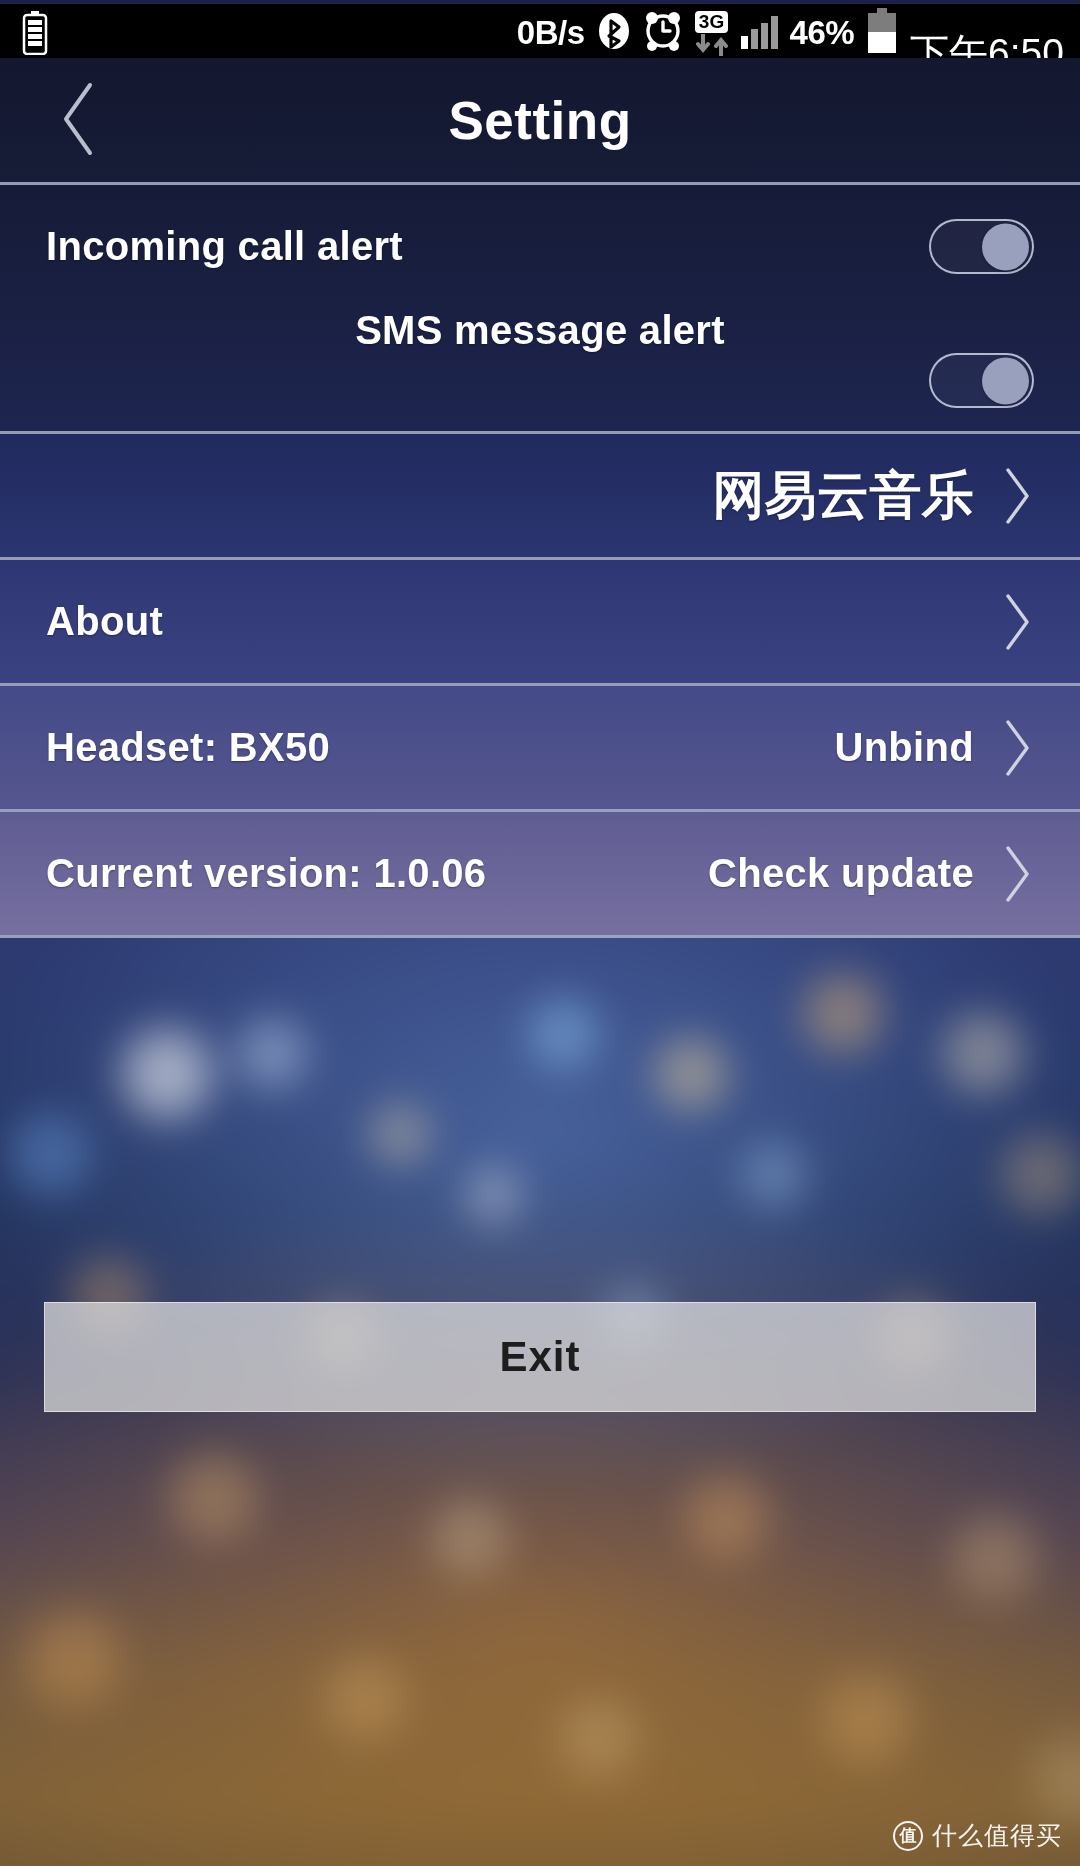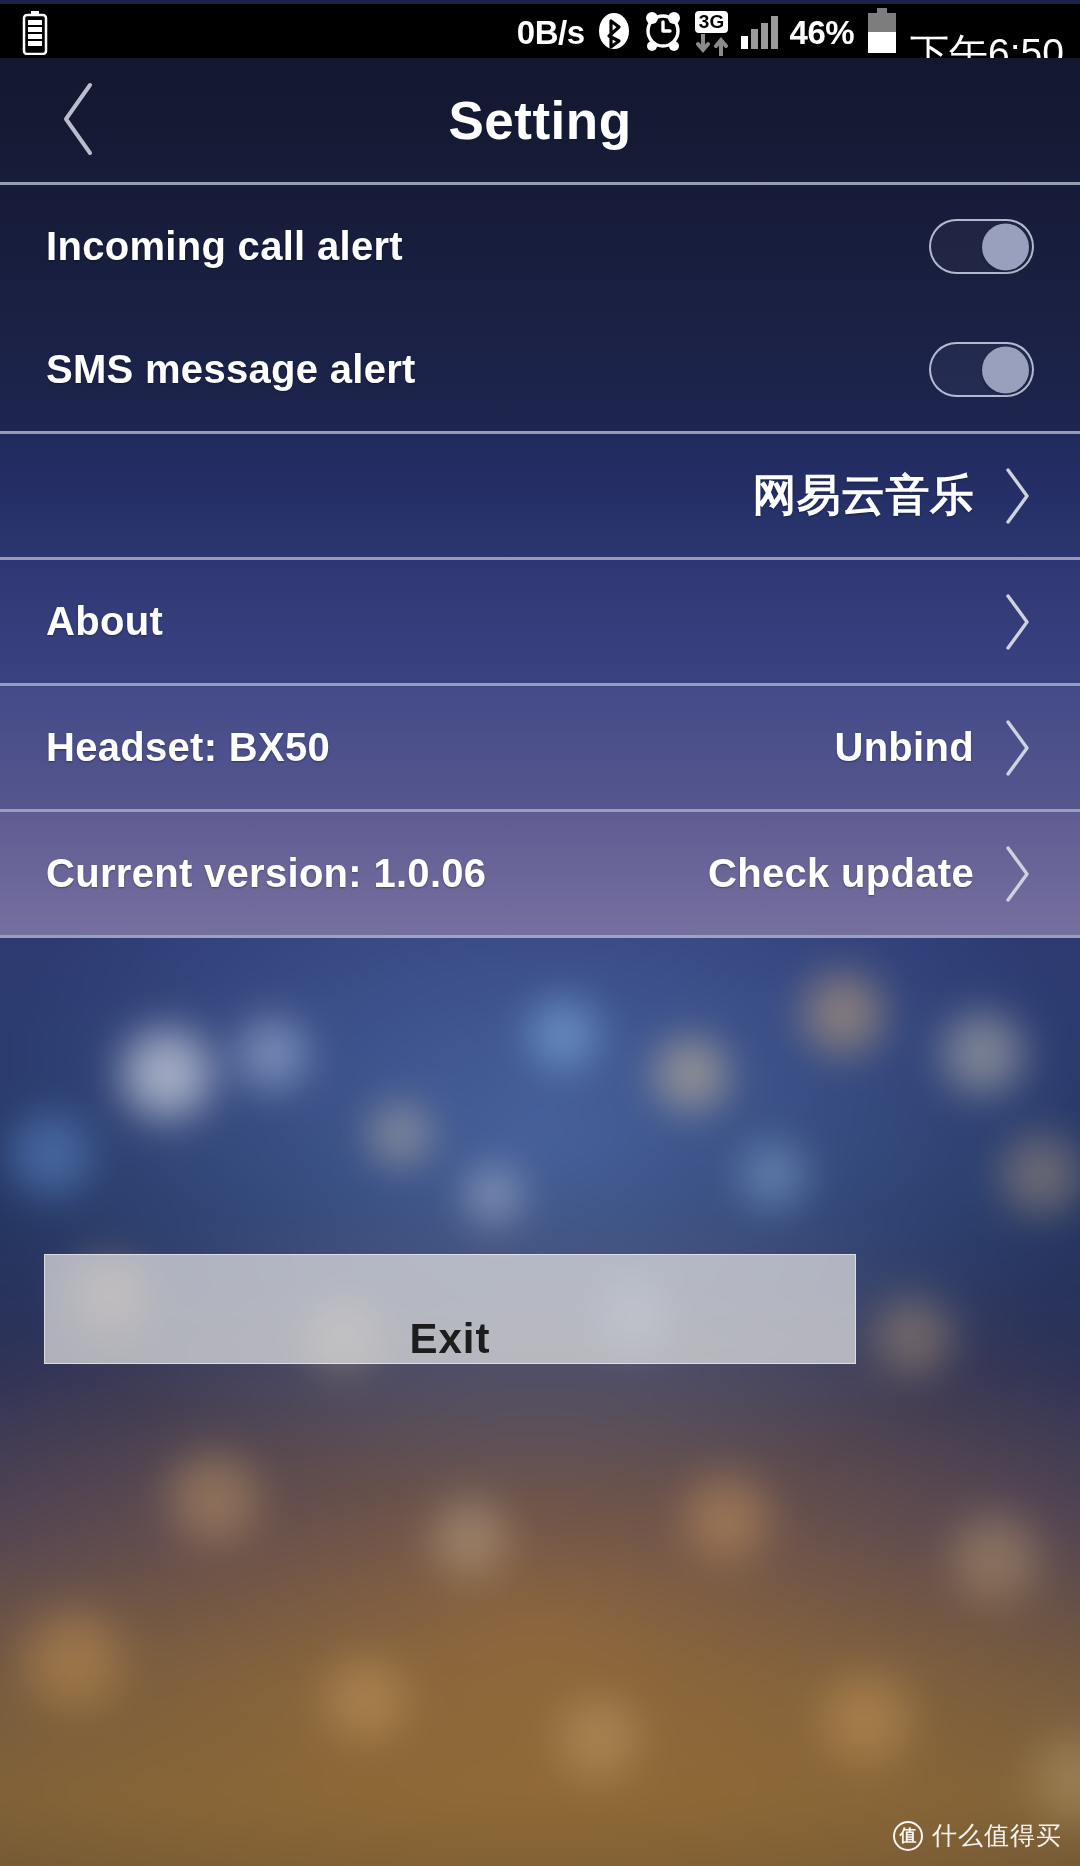--- a/index.html
+++ b/index.html
@@ -119,27 +119,27 @@
   }
   .row .label {
     font-size:40px; font-weight:700; letter-spacing:0.3px;
     text-shadow:0 1px 2px rgba(0,0,0,0.35);
   }
   .row .value {
     margin-left:auto;
     font-size:40px; font-weight:700; letter-spacing:0.3px;
     text-shadow:0 1px 2px rgba(0,0,0,0.35);
   }
-  .row .value.cn { font-size:44px; }
+  .row .value.cn { font-size:52px; }
   .row .chev { margin-left:26px; display:flex; align-items:center; }
   .row.has-toggle .sw { margin-left:auto; }
   .divider { width:1080px; height:3px; background:rgba(196,203,220,0.7); }
 
   .r1 { height:123px; background:linear-gradient(180deg,#161b38 0%,#1a2042 100%);gap:20px; }
-  .r2 { height:123px; background:linear-gradient(180deg,#1a2042 0%,#1e2550 100%); }
+  .r2 { height:123px; background:linear-gradient(180deg,#1a2042 0%,#1e2550 100%);flex-direction:column; }
   .r3 { height:123px; background:linear-gradient(180deg,#202a5e 0%,#2b3570 100%); }
   .r4 { height:123px; background:linear-gradient(180deg,#2e3773 0%,#3b4282 100%); }
   .r5 { height:123px; background:linear-gradient(180deg,#434a87 0%,#56568f 100%); }
   .r6 { height:123px; background:linear-gradient(180deg,#5f5c93 0%,#76709f 100%); }
 
   
   .sw {
     width:105px; height:55px; border-radius:28px;
     border:2px solid rgba(205,212,232,0.85);
     background:rgba(255,255,255,0.04);
@@ -147,25 +147,25 @@
   }
   .sw .knob {
     position:absolute; top:50%; right:3px; transform:translateY(-50%);
     width:47px; height:47px; border-radius:50%;
     background:#98a0bd;
     box-shadow:0 1px 3px rgba(0,0,0,0.35);
   }
 
   
   #exit-btn {
-    position:absolute; left:44px; top:1254px;
-    width:812px; height:110px;
+    position:absolute; left:44px; top:1302px;
+    width:992px; height:110px;
     background:rgba(225,225,225,0.72);
     border:1px solid rgba(255,255,255,0.55);
-    display:flex; align-items:flex-end; justify-content:center;
+    display:flex; align-items:center; justify-content:center;
     cursor:pointer;
   }
   #exit-btn span {
     color:#1d1d1d; font-size:42px; font-weight:700; letter-spacing:1px;
   }
 
   
   #watermark {
     position:absolute; right:18px; bottom:14px;
     display:flex; align-items:center; gap:9px;

